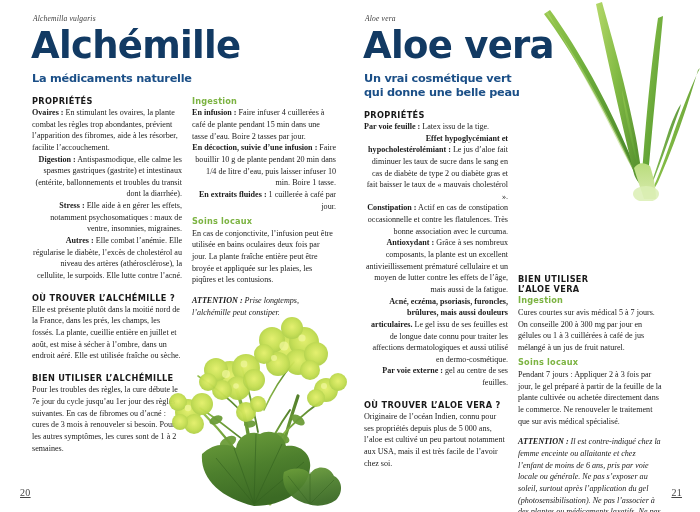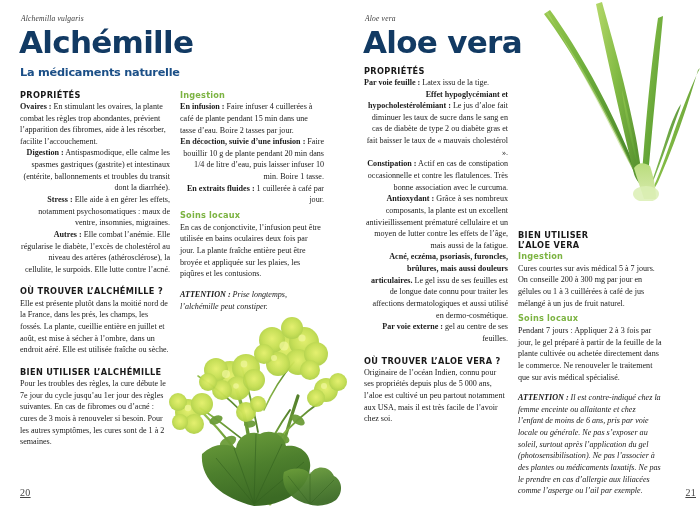--- a/index.html
+++ b/index.html
@@ -22,36 +22,36 @@
     display: flex;
   }
   .page {
     position: relative;
     width: 350px;
     height: 512px;
     box-sizing: border-box;
     overflow: hidden;
     background: #ffffff;
   }
-  .page-left  { padding: 14px 12px 0 20px; }
+  .page-left  { padding: 14px 12px 0 32px; }
   .page-right { padding: 14px 14px 10px 14px; }
 
   
   .latin {
     font-family: "Liberation Serif", serif;
     font-style: italic;
     font-size: 7.5px;
     letter-spacing: .2px;
     color: #3a3a3a;
     margin: 0 0 4px 1px;
   }
   .title {
     font-family: "DejaVu Sans", sans-serif;
     font-weight: bold;
-    font-size: 31px;
+    font-size: 37px;
     line-height: 1.02;
     letter-spacing: -0.7px;
     color: #123a63;
     margin: 0 0 7px -1px;
   }
   .subtitle {
     font-family: "DejaVu Sans", sans-serif;
     font-weight: bold;
     font-size: 11.3px;
     line-height: 1.24;
@@ -119,21 +119,21 @@
   .folio {
     position: absolute;
     bottom: 14px;
     font-family: "Liberation Serif", serif;
     font-size: 10px;
     color: #444;
     letter-spacing: .3px;
     text-decoration: underline;
   }
   .folio-left  { left: 20px; }
-  .folio-right { right: 4px; margin-left: 24px; }
+  .folio-right { right: 18px; margin-left: 24px; }
 
   
   .illus {
     position: absolute;
     pointer-events: none;
   }
   .illus-alchemille {
     left: 158px;
     top: 292px;
     width: 192px;
@@ -343,20 +343,24 @@
       <path d="M92 96 C 96 126, 104 158, 112 186 C 112 190, 113 192, 114 193
                C 110 180, 106 160, 102 138 C 98 118, 94 102, 92 94 Z" fill="url(#aloe3)" opacity="0.9"></path>
 
       <path d="M104 172 C 108 186, 112 196, 114 203 L 126 203
                C 126 194, 124 182, 120 170 C 114 166, 108 166, 104 172 Z" fill="url(#aloebase)"></path>
       <ellipse cx="116" cy="198" rx="13" ry="8" fill="#dbeeb4" opacity="0.85"></ellipse>
     </svg>
 
     <div class="latin">Aloe vera</div>
     <h1 class="title">Aloe vera</h1>
+    <h2 class="subtitle">
+      <span>Un vrai cosmétique vert</span><br>
+      <span>qui donne une belle peau</span>
+    </h2>
 
     <div class="cols">
 
       <div class="col col-narrow">
         <div class="h-sec">PROPRIÉTÉS</div>
 
         <p class="body"><span class="lead">Par voie feuille :</span><span> Latex issu de la tige.</span></p>
         <p class="body"><span class="lead">Effet hypoglycémiant et hypocholestérolémiant :</span><span> Le jus d’aloe fait diminuer les taux de sucre dans le sang en cas de diabète de type 2 ou diabète gras et fait baisser le taux de « mauvais cholestérol ».</span></p>
         <p class="body"><span class="lead">Constipation :</span><span> Actif en cas de constipation occasionnelle et contre les flatulences. Très bonne association avec le curcuma.</span></p>
         <p class="body"><span class="lead">Antioxydant :</span><span> Grâce à ses nombreux composants, la plante est un excellent antivieillissement prématuré cellulaire et un moyen de lutter contre les effets de l’âge, mais aussi de la fatigue.</span></p>

